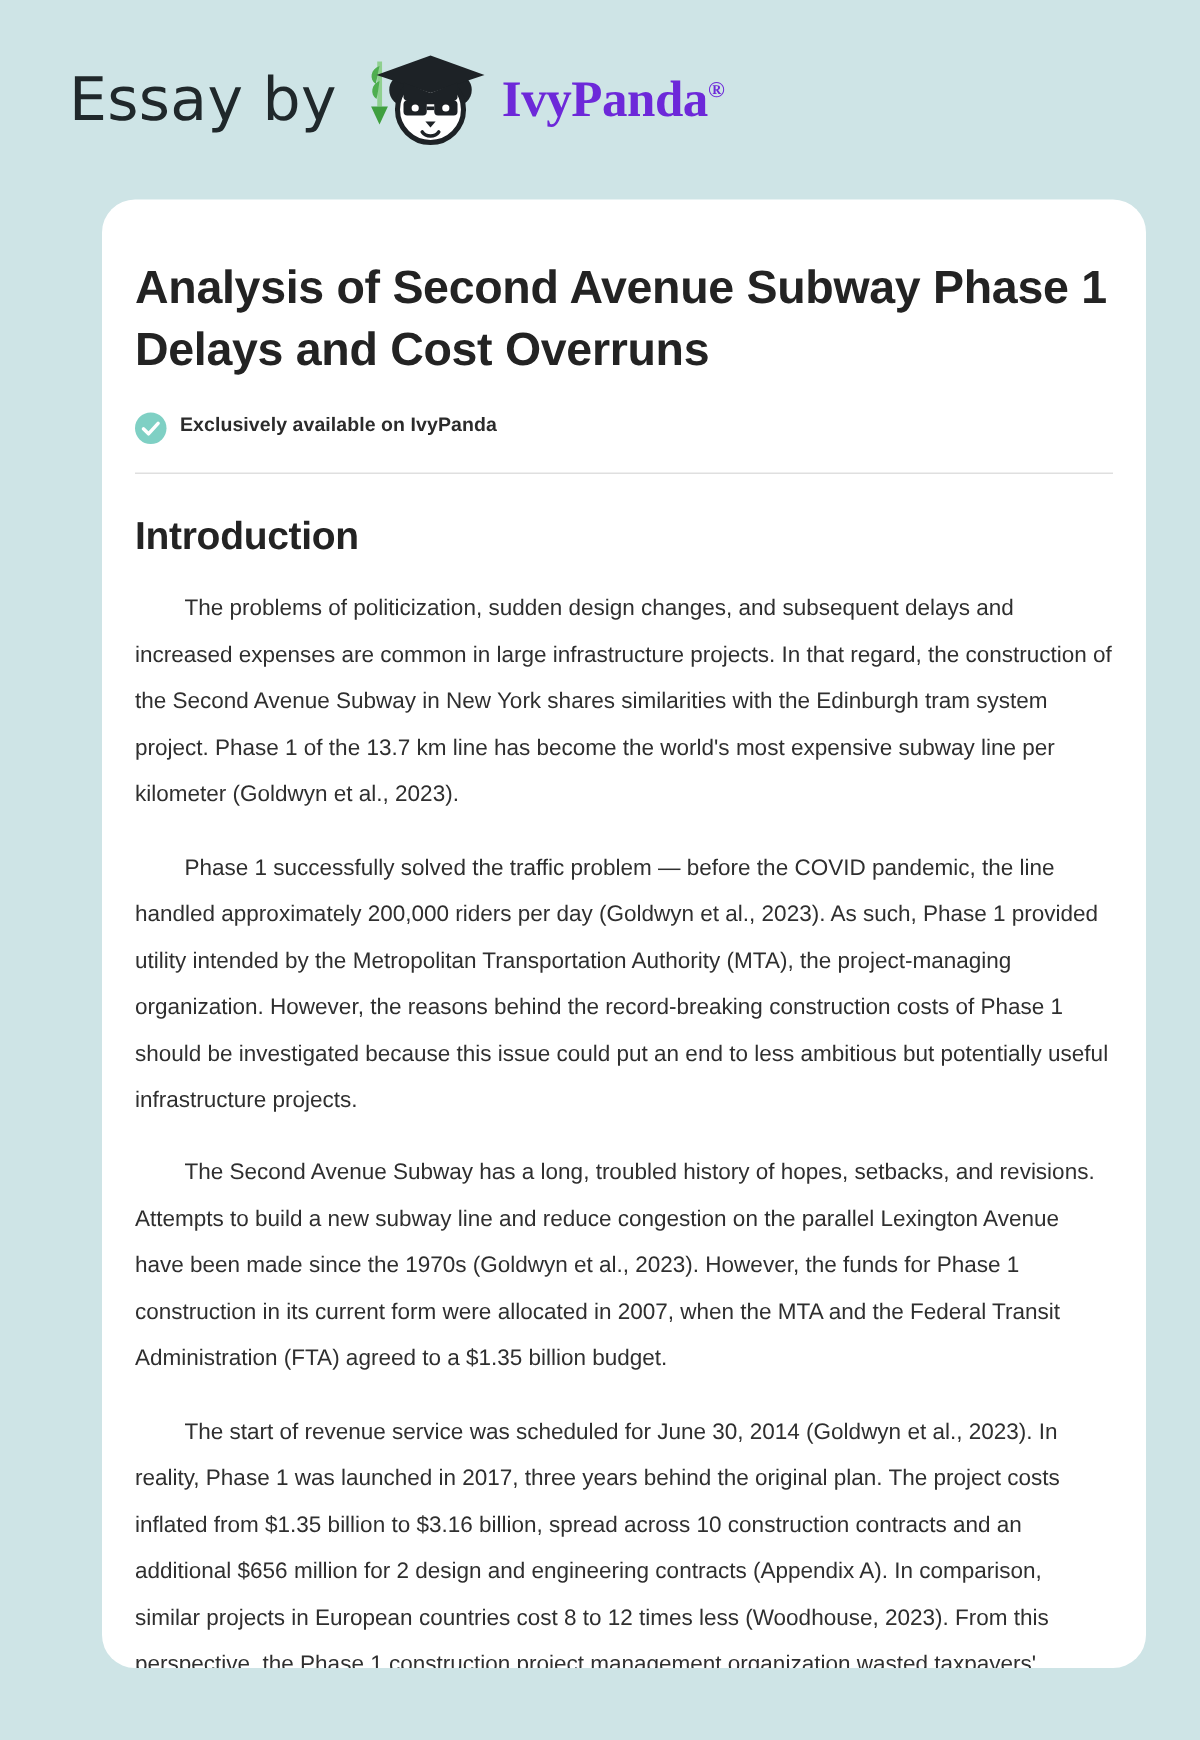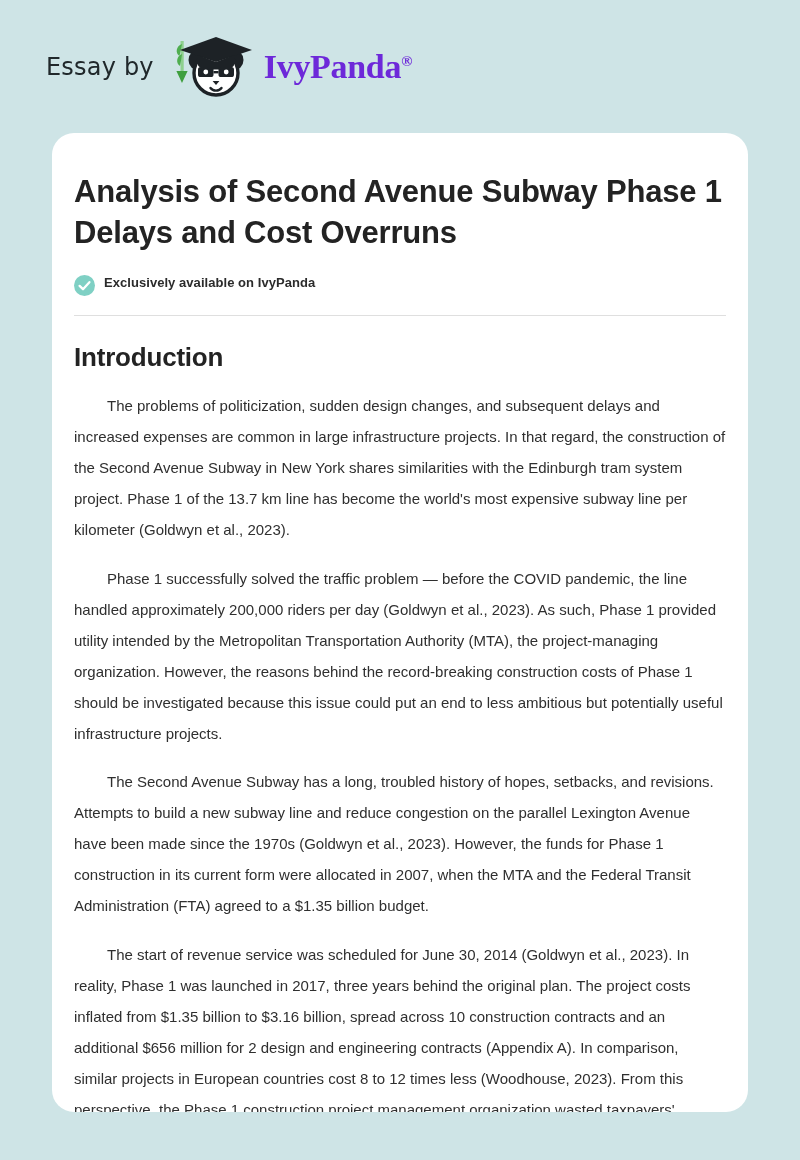--- a/index.html
+++ b/index.html
@@ -17,21 +17,21 @@
   
   .brand-header {
     display: flex;
     align-items: center;
     height: 133px;
     padding-left: 46px;
     box-sizing: border-box;
   }
   .brand-essay-by {
     font-family: "DejaVu Sans", sans-serif;
-    font-size: 24px;
+    font-size: 40px;
     font-weight: 400;
     color: #20282b;
     letter-spacing: 0.2px;
     white-space: nowrap;
   }
   .brand-logo-mark {
     width: 96px;
     height: 72px;
     margin-left: 14px;
     margin-right: 4px;
@@ -50,21 +50,21 @@
   }
   .brand-wordmark .reg {
     font-size: 15px;
     vertical-align: super;
     font-weight: 700;
   }
 
   
   .paper-card {
     position: absolute;
-    left: 52px;
+    left: 68px;
     top: 133px;
     width: 696px;
     height: 979px;
     background: #ffffff;
     border-radius: 22px;
     box-sizing: border-box;
     padding: 0 22px;
     overflow: hidden;
   }
   .paper-inner {

